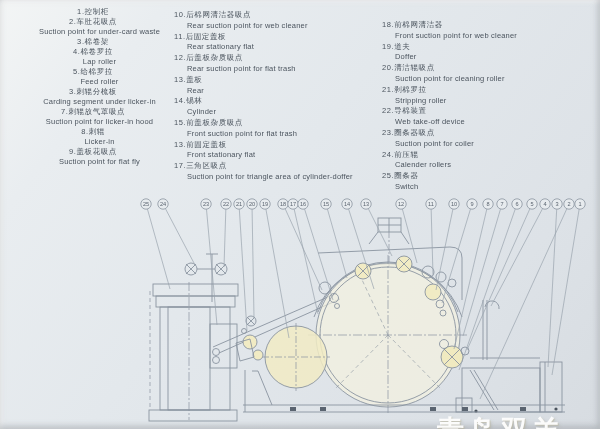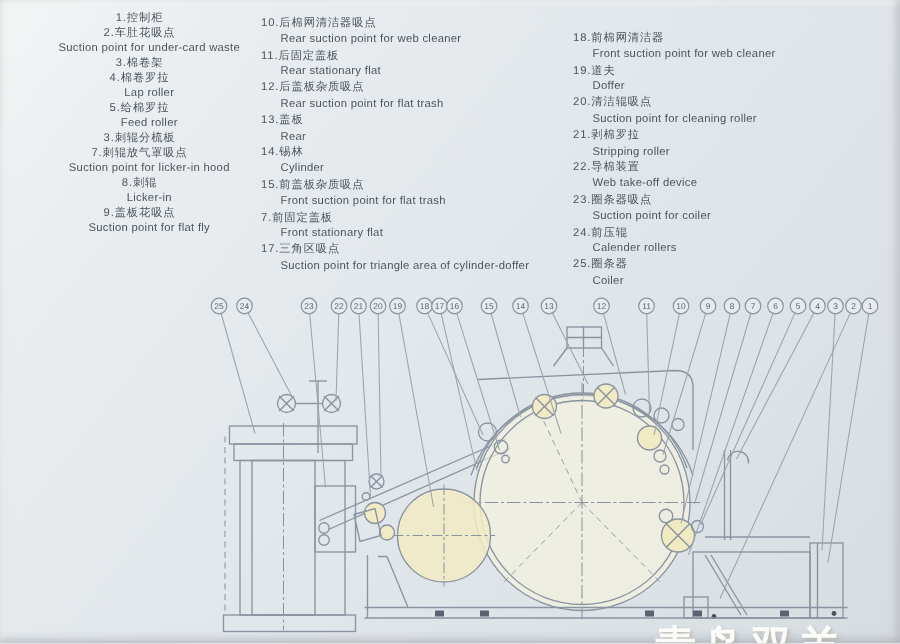--- a/index.html
+++ b/index.html
@@ -33,62 +33,63 @@
   <div id="col1" class="col">
       <div class="zh">1.控制柜</div>
       <div class="zh">2.车肚花吸点</div>
       <div class="en">Suction point for under-card waste</div>
       <div class="zh">3.棉卷架</div>
       <div class="zh">4.棉卷罗拉</div>
       <div class="en">Lap  roller</div>
       <div class="zh">5.给棉罗拉</div>
       <div class="en">Feed roller</div>
       <div class="zh">3.刺辊分梳板</div>
+      <div class="en">Carding segment under licker-in</div>
       <div class="zh">7.刺辊放气罩吸点</div>
       <div class="en">Suction point for licker-in hood</div>
       <div class="zh">8.刺辊</div>
       <div class="en">Licker-in</div>
       <div class="zh">9.盖板花吸点</div>
       <div class="en">Suction point for flat fly</div>
     </div>
   <div id="col2" class="col">
       <div class="zh">10.后棉网清洁器吸点</div>
       <div class="en">Rear suction point for web cleaner</div>
       <div class="zh">11.后固定盖板</div>
       <div class="en">Rear stationary flat</div>
       <div class="zh">12.后盖板杂质吸点</div>
       <div class="en">Rear suction point for flat trash</div>
       <div class="zh">13.盖板</div>
       <div class="en">Rear</div>
       <div class="zh">14.锡林</div>
       <div class="en">Cylinder</div>
       <div class="zh">15.前盖板杂质吸点</div>
       <div class="en">Front suction point for flat trash</div>
-      <div class="zh">7.前固定盖板</div>
+      <div class="zh">13.前固定盖板</div>
       <div class="en">Front stationary flat</div>
       <div class="zh">17.三角区吸点</div>
       <div class="en">Suction point for triangle area of cylinder-doffer</div>
     </div>
   <div id="col3" class="col">
       <div class="zh">18.前棉网清洁器</div>
       <div class="en">Front  suction point for web cleaner</div>
       <div class="zh">19.道夫</div>
       <div class="en">Doffer</div>
       <div class="zh">20.清洁辊吸点</div>
       <div class="en">Suction point for cleaning roller</div>
       <div class="zh">21.剥棉罗拉</div>
       <div class="en">Stripping roller</div>
       <div class="zh">22.导棉装置</div>
       <div class="en">Web take-off device</div>
       <div class="zh">23.圈条器吸点</div>
       <div class="en">Suction point for coiler</div>
       <div class="zh">24.前压辊</div>
       <div class="en">Calender  rollers</div>
       <div class="zh">25.圈条器</div>
-      <div class="en">Coiler</div>
+      <div class="en">Switch</div>
     </div>
 
   <svg id="drawing" width="600" height="429" viewBox="0 0 600 429">
 
     <g stroke="#8a94a0" stroke-width="0.9" fill="none">
 
       <g>
         <rect x="153" y="284" width="85" height="12"></rect>
         <rect x="156" y="296" width="79" height="11"></rect>
         <rect x="160" y="307" width="70" height="103"></rect>

